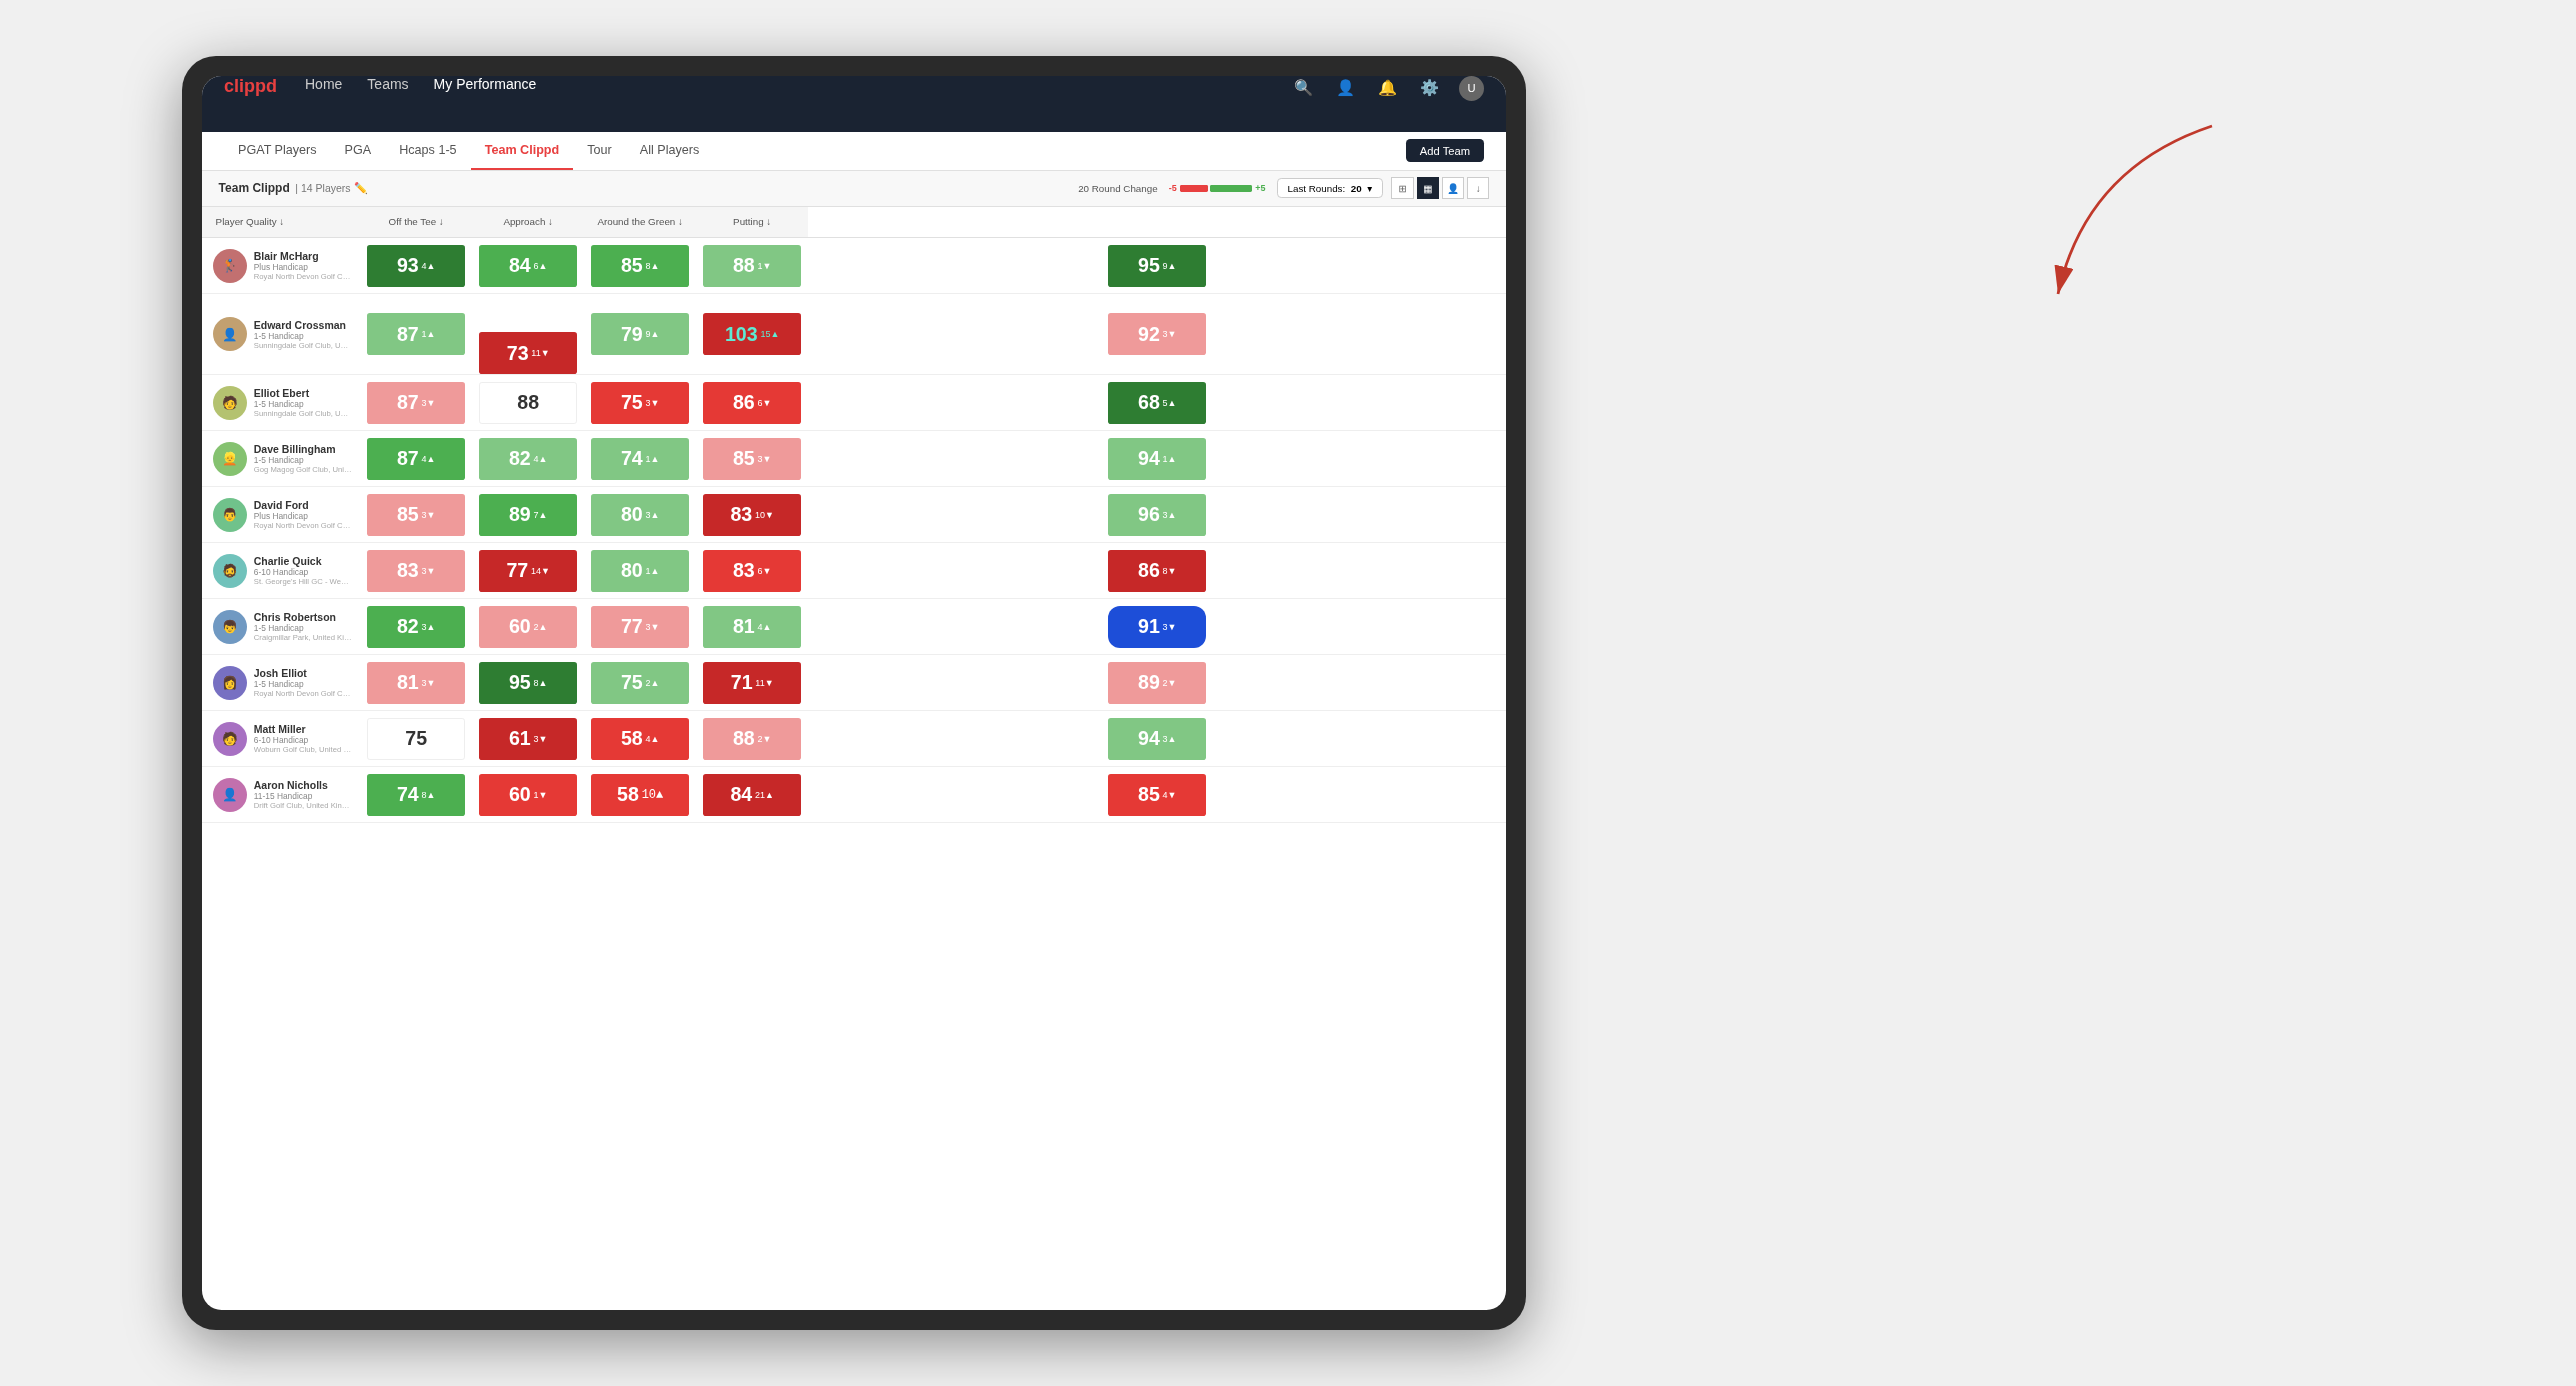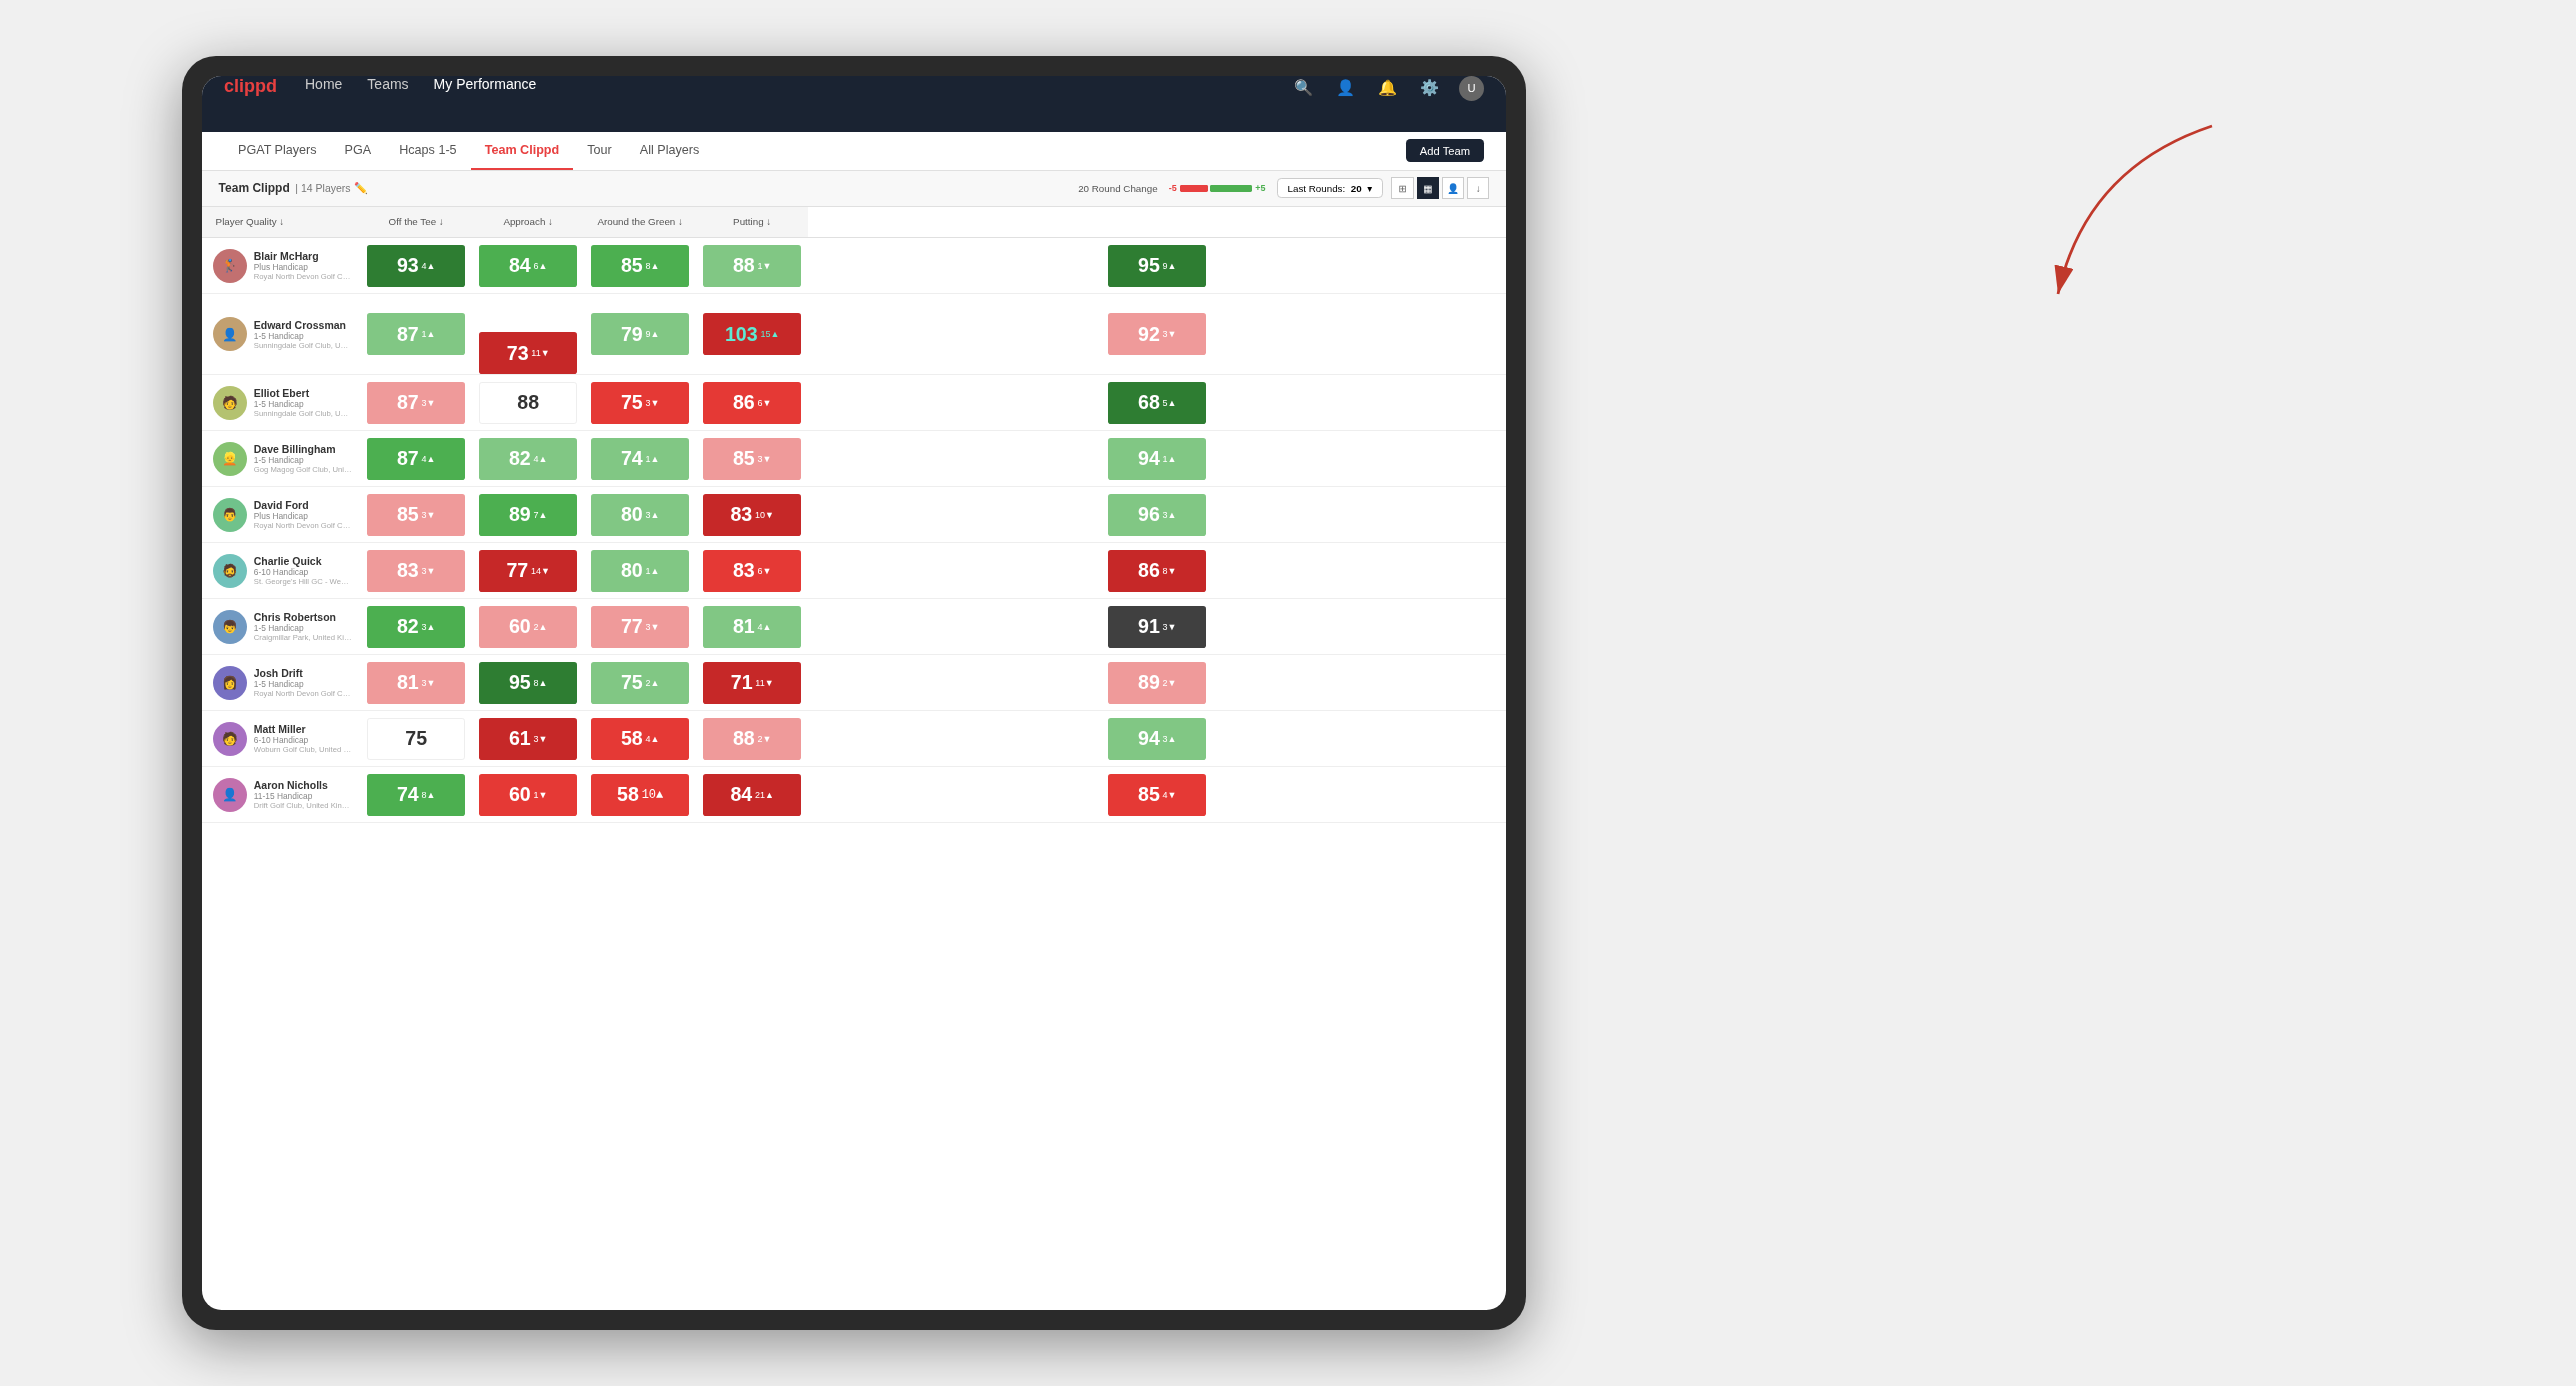--- a/index.html
+++ b/index.html
@@ -620,31 +620,31 @@
                   <span class="change" style="font-size: 9px; font-weight: 400;">2▲</span>
                 </div></td>
               <td class="metric-cell"><div class="metric-box" style="background: rgb(239, 154, 154); color: rgb(255, 255, 255);">
                   <span>77</span>
                   <span class="change" style="font-size: 9px; font-weight: 400;">3▼</span>
                 </div></td>
               <td class="metric-cell"><div class="metric-box" style="background: rgb(129, 199, 132); color: rgb(255, 255, 255);">
                   <span>81</span>
                   <span class="change" style="font-size: 9px; font-weight: 400;">4▲</span>
                 </div></td>
-              <td class="metric-cell"><div class="metric-box" style="background: #404040; color: rgb(255, 255, 255);">
+              <td class="metric-cell"><div class="metric-box" style="background: #1d4ed8; color: rgb(255, 255, 255); border-radius: 12px;">
                   <span>91</span>
                   <span class="change" style="font-size: 9px; font-weight: 400;">3▼</span>
                 </div></td>
             </tr>
             <tr class="player-row">
               <td class="player-td">
                 <div class="player-cell">
                   <div class="player-avatar" style="background: rgb(119, 112, 194);">👩</div>
                   <div class="player-info">
-                    <span class="player-name">Josh Drift</span>
+                    <span class="player-name">Josh Elliot</span>
                     <span class="player-hcp">1-5 Handicap</span>
                     <span class="player-club">Royal North Devon Golf Club, United Kingdom</span>
                   </div>
                 </div>
               </td>
               <td class="metric-cell"><div class="metric-box" style="background: rgb(239, 154, 154); color: rgb(255, 255, 255);">
                   <span>81</span>
                   <span class="change" style="font-size: 9px; font-weight: 400;">3▼</span>
                 </div></td>
               <td class="metric-cell"><div class="metric-box" style="background: rgb(46, 125, 50); color: rgb(255, 255, 255);">

